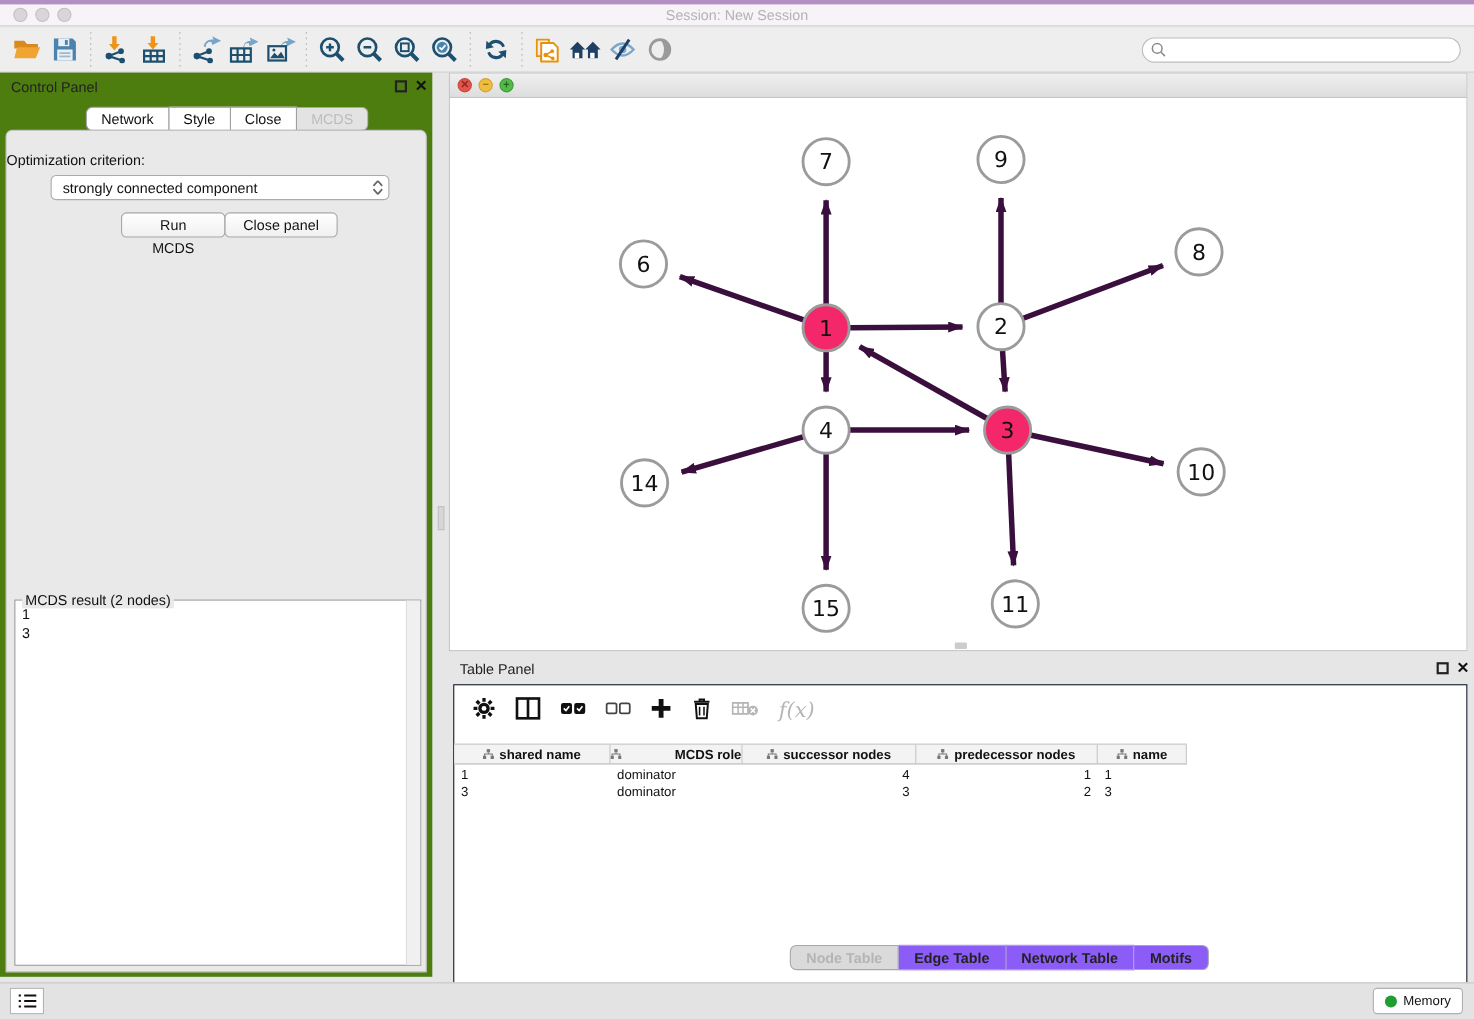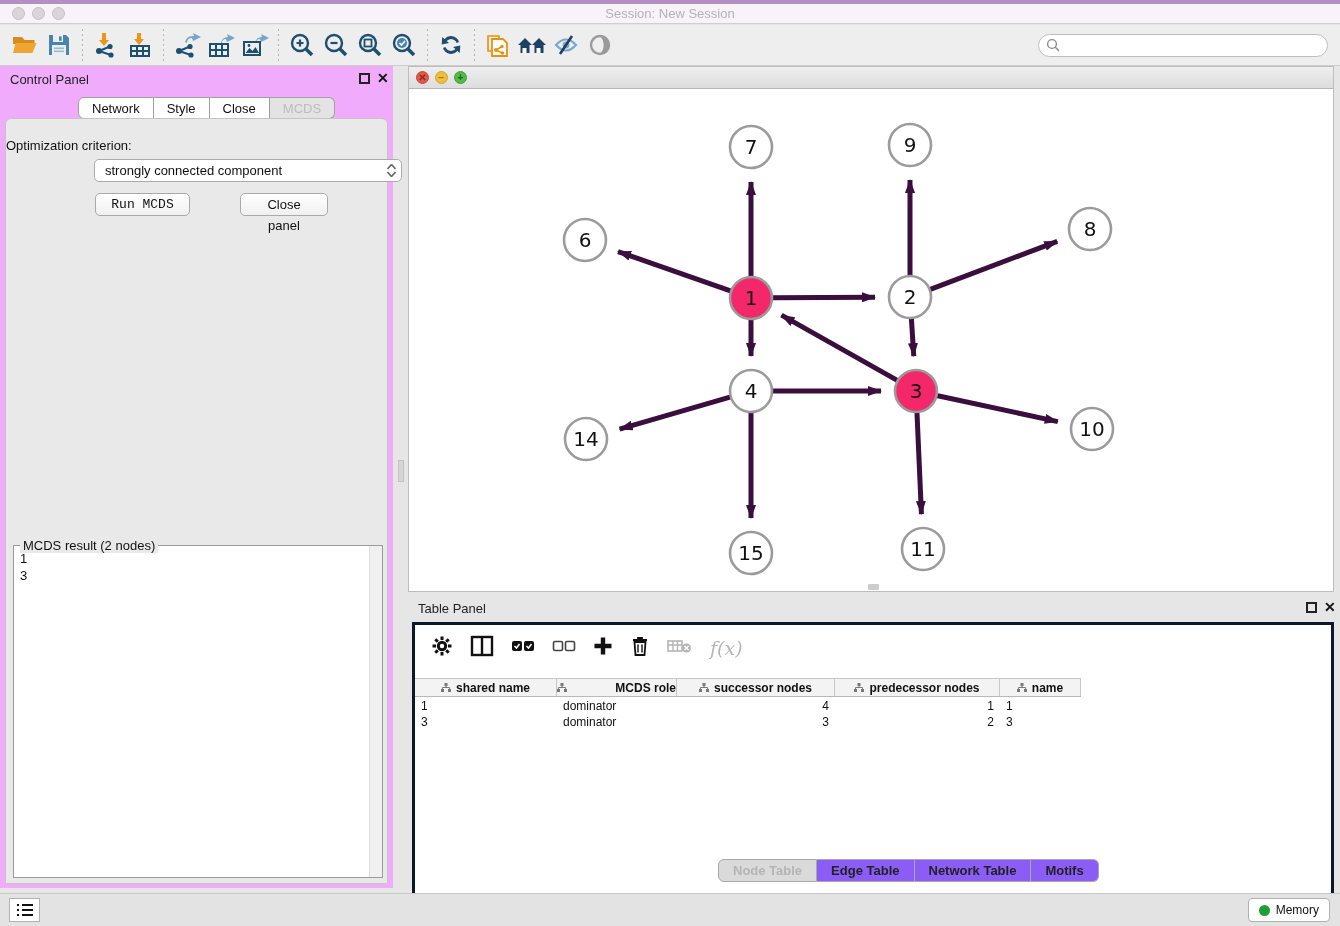--- a/index.html
+++ b/index.html
@@ -20,35 +20,35 @@
     background:#eeeeee; border-bottom:1px solid #cdcdcd; display:flex; align-items:center; }
   .tbtn { width:34px; height:32px; display:flex; align-items:center; justify-content:center; flex:0 0 auto; }
   .tsep { width:1px; height:32px; margin:0 6px; flex:0 0 auto;
     background-image:linear-gradient(#b5b5b5 40%, transparent 40%); background-size:1px 5px; }
   .searchbox { margin-left:auto; margin-right:12px; width:290px; height:23px; background:#ffffff;
     border:1px solid #bdbdbd; border-radius:12px; display:flex; align-items:center; padding-left:7px; }
   .searchbox input { border:none; outline:none; flex:1; font-size:13px; background:transparent; height:19px; padding-left:5px;
     font-family:"Liberation Sans", sans-serif; }
 
   
-  .control-panel { position:absolute; left:0; top:66px; width:393px; height:822px; background:#f0abfc; }
+  .control-panel { position:absolute; left:0; top:66px; width:393px; height:822px; background:#4d7c0f; }
   .panel-header { position:absolute; left:0; top:0; width:100%; height:26px; }
   .panel-title { position:absolute; left:10px; top:6px; font-size:13px; color:#222; }
   .float-box { position:absolute; top:7px; width:11px; height:11px; border:2px solid #222; }
   .close-x { position:absolute; top:4px; font-size:14px; font-weight:bold; color:#111; line-height:16px; }
   .cp-tabs { position:absolute; left:78px; top:31px; height:22px; display:flex; }
   .cp-tab { height:22px; padding:0 13px; font-size:13px; line-height:21px; background:#ffffff;
     border:1px solid #9f9f9f; border-left:none; color:#111; }
   .cp-tab.first { border-left:1px solid #9f9f9f; border-radius:6px 0 0 6px; }
   .cp-tab.selected { background:#e3e3e3; color:#bcbcbc; border-radius:0 6px 6px 0; }
   .cp-body { position:absolute; left:5px; top:52px; width:383px; height:766px;
     background:#e9e9e9; border:1px solid #c4c4c4; border-radius:6px 6px 0 0; }
   .opt-label { position:absolute; left:0; top:19px; width:100%; font-size:13px; color:#111; }
   .dropdown { position:absolute; left:40px; top:40px; width:308px; height:23px; background:#ffffff;
-    border:1px solid #ababab; border-radius:5px; display:flex; align-items:center;margin-left:48px; }
+    border:1px solid #ababab; border-radius:5px; display:flex; align-items:center; }
   .dropdown .dd-text { flex:1; padding-left:10px; font-size:13px; color:#111; }
   .dd-stepper { width:20px; display:flex; flex-direction:column; align-items:center; gap:1px; }
   .mac-btn { position:absolute; height:23px; background:linear-gradient(#ffffff,#f0f0f0);
     border:1px solid #a9a9a9; border-radius:5px; font-size:13px; color:#111; text-align:center;
     font-family:"Liberation Sans", sans-serif; padding:0 14px; line-height:21px; }
   .result-box { position:absolute; left:7px; top:426px; width:370px; height:333px;
     border:1px solid #9a9a9a; background:#ffffff; }
   .result-legend { position:absolute; left:6px; top:-8px; background:#e9e9e9; padding:0 3px; font-size:13px; color:#111; }
   .result-lines { position:absolute; left:6px; top:4px; font-size:13px; color:#111; line-height:17px; }
   .result-scroll { position:absolute; right:0; top:0; width:13px; height:100%;
@@ -64,21 +64,21 @@
   .traffic.red   { background:#e4564b; border:1px solid #c8463c; color:#8e2a22; }
   .traffic.yellow{ background:#eebe3c; border:1px solid #d3a42e; color:#95741a; }
   .traffic.green { background:#53b948; border:1px solid #3f9e36; color:#25641f; }
   .net-title { position:absolute; top:4px; left:0; width:100%; text-align:center; font-size:13px; color:#333;margin-top:44px; }
   .net-canvas { position:absolute; left:0; top:22px; width:924px; height:502px; background:#ffffff; }
   .net-grip { position:absolute; left:459px; bottom:1px; width:11px; height:6px; background:#cccccc; border-radius:1px; }
 
   
   .table-panel { position:absolute; left:408px; top:595px; width:932px; height:293px; background:#e6e6e6; }
   .tp-card { position:absolute; left:4px; top:27px; width:922px; height:295px; background:#ffffff;
-    border:3px solid #0f172a; }
+    border:1px solid #0f172a; }
   .tp-toolbar { position:absolute; left:16px; top:8px; height:30px; display:flex; align-items:center; gap:17px; }
   .thead { position:absolute; left:0px; top:53px; height:19px; display:flex;
     border-top:1px solid #c6c6c6; border-bottom:1px solid #b9b9b9; background:#f3f3f3; }
   .th { height:100%; border-right:1px solid #c8c8c8; display:flex; align-items:center;
     justify-content:center; gap:5px; font-size:12px; color:#111; position:relative;font-weight:bold; }
   .trow { display:flex; height:16px; }
   .tcell { font-size:12px; color:#111; line-height:16px; padding:0 6px; }
   .c0 { width:142px; } .c1 { width:120px; } .c2 { width:158px; text-align:right; }
   .c3 { width:165px; text-align:right; } .c4 { width:81px; }
   .tp-tabs { position:absolute; left:262px; bottom:6px; height:23px; display:flex; }
@@ -268,22 +268,22 @@
       <div class="dd-text">strongly connected component</div>
       <div class="dd-stepper">
         <svg width="9" height="6" viewBox="0 0 9 6">
             <path d="M0.5,5 L4.5,0.5 L8.5,5" fill="none" stroke="#666" stroke-width="1.6"></path>
           </svg>
         <svg width="9" height="6" viewBox="0 0 9 6">
             <path d="M0.5,1 L4.5,5.5 L8.5,1" fill="none" stroke="#666" stroke-width="1.6"></path>
           </svg>
       </div>
     </div>
-    <button class="mac-btn" style="left:89px; top:74px; width:95px;font-family:Liberation Mono, monospace;">Run MCDS</button>
-    <button class="mac-btn" style="left:198px; top:74px; width:88px;margin-left:36px;">Close panel</button>
+    <button class="mac-btn" style="left:104px; top:74px; width:95px;">Run MCDS</button>
+    <button class="mac-btn" style="left:198px; top:74px; width:103px;">Close panel</button>
     <div class="result-box">
       <div class="result-legend">MCDS result (2 nodes)</div>
       <div class="result-lines">
           <div>1</div>
           <div>3</div>
         </div>
       <div class="result-scroll"></div>
     </div>
   </div>
 </div>

